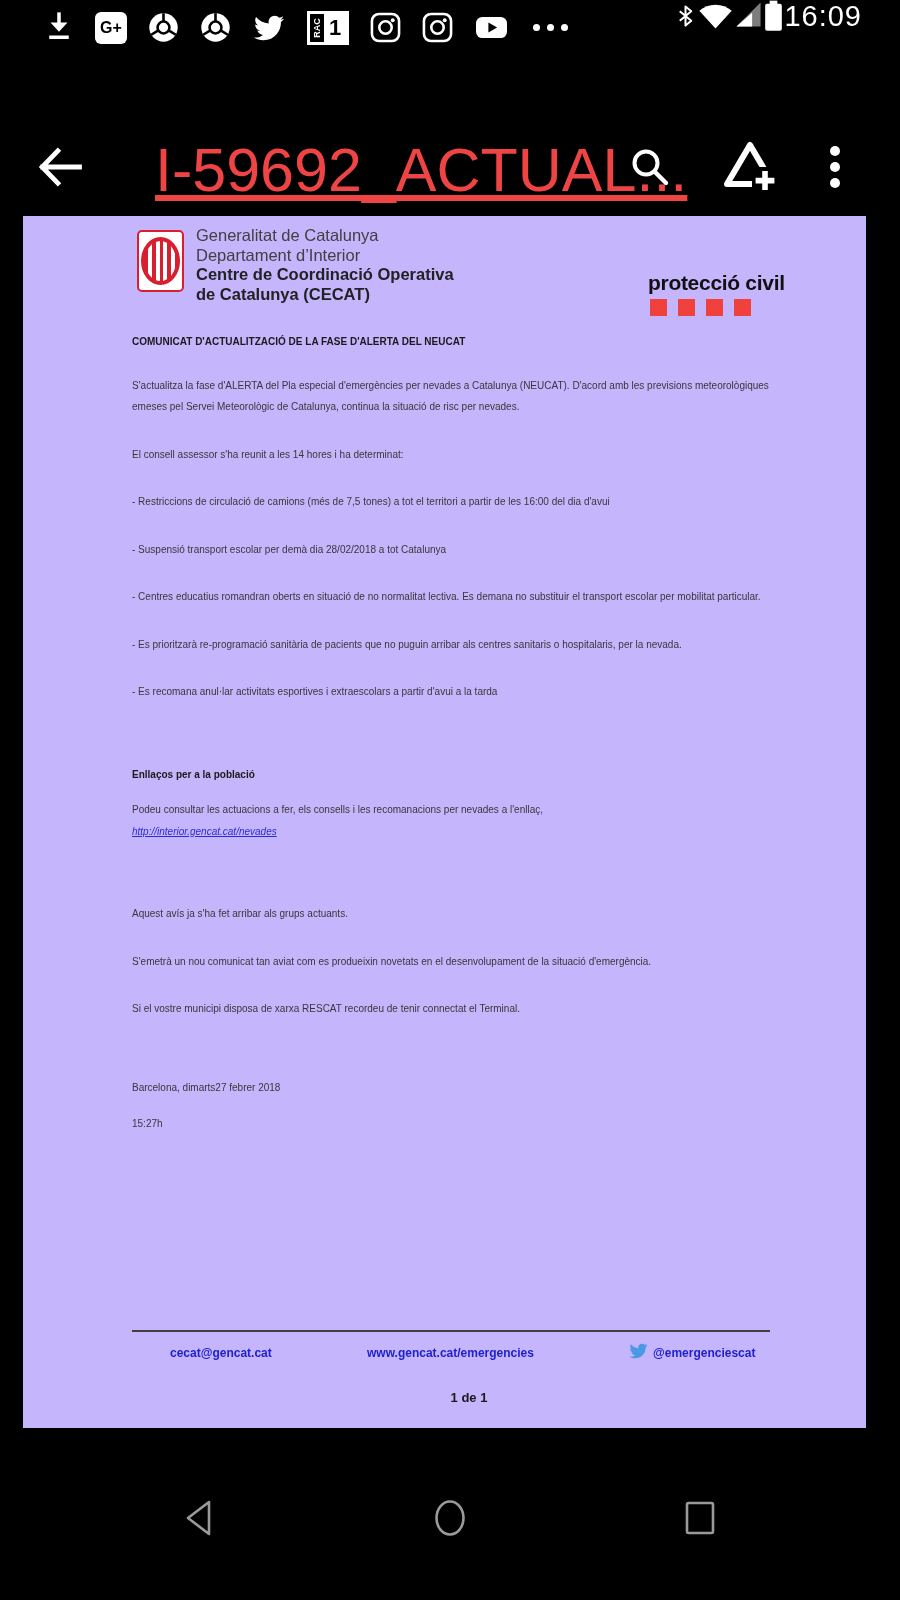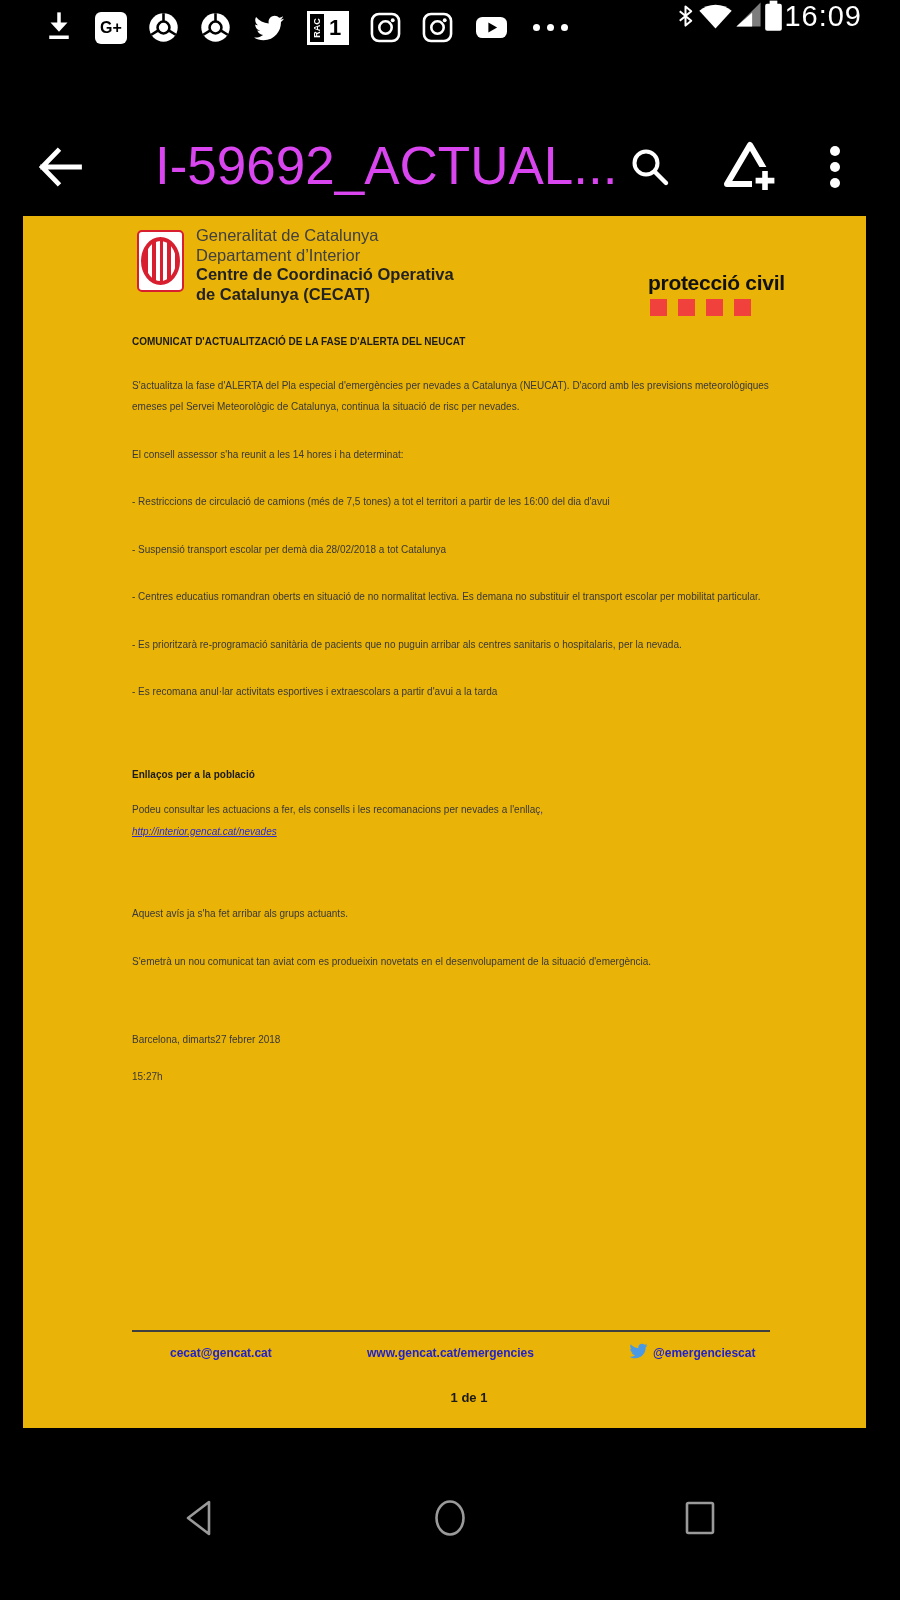--- a/index.html
+++ b/index.html
@@ -18,28 +18,28 @@
              font-size:16px;display:flex;align-items:center;justify-content:center;}
   .rac1-box{width:42px;height:34px;border:3px solid #fff;box-sizing:border-box;display:flex;}
   .rac1-txt{width:14px;display:flex;align-items:center;justify-content:center;}
   .rac1-txt span{color:#fff;font-size:9px;font-weight:bold;transform:rotate(-90deg);letter-spacing:0;}
   .rac1-num{flex:1;background:#fff;color:#000;font-weight:bold;font-size:22px;line-height:28px;
             display:flex;align-items:center;justify-content:center;}
 
   
   .toolbar{position:absolute;top:55px;left:0;right:0;height:115px;background:#000;}
   .tb-back{position:absolute;left:34px;top:86px;}
-  .tb-title{position:absolute;left:155px;top:80px;color:#d946ef;font-size:53px;font-weight:500;
-            white-space:nowrap;letter-spacing:0;}
+  .tb-title{position:absolute;left:155px;top:80px;color:#ef4444;font-size:61px;font-weight:500;
+            white-space:nowrap;letter-spacing:0;text-decoration:underline;}
   .tb-search{position:absolute;left:626px;top:88px;}
   .tb-drive{position:absolute;left:722px;top:86px;}
   .tb-overflow{position:absolute;left:828px;top:86px;}
 
   
-  .page{position:absolute;left:23px;top:216px;width:843px;height:1212px;background:#eab308;color:#383838;}
+  .page{position:absolute;left:23px;top:216px;width:843px;height:1212px;background:#c4b5fd;color:#383838;}
   .shield{position:absolute;left:114px;top:14px;width:47px;height:62px;box-sizing:border-box;
           border:2px solid #d71f2f;border-radius:5px;background:#fff;}
   .shield i{position:absolute;left:2px;right:2px;top:5px;bottom:5px;border:4px solid #d71f2f;border-radius:50%;
             background:repeating-linear-gradient(90deg,#d71f2f 0 3.5px,#fff 3.5px 7.5px);}
   .org-text{position:absolute;left:173px;top:10px;font-size:16.5px;line-height:19.5px;color:#404040;}
   .org-text .b{font-weight:bold;color:#222;}
   .pc-logo{position:absolute;left:625px;top:55px;width:160px;}
   .pc-title{font-size:21px;font-weight:bold;color:#111;letter-spacing:-0.3px;}
   .pc-squares{display:flex;gap:11px;margin-top:4px;margin-left:2px;}
   .pc-squares i{width:17px;height:17px;background:#f0413c;}
@@ -223,20 +223,21 @@
       <p>- Suspensió transport escolar per demà dia 28/02/2018 a tot Catalunya</p>
       <p>- Centres educatius romandran oberts en situació de no normalitat lectiva. Es demana no substituir el transport escolar per mobilitat particular.</p>
       <p>- Es prioritzarà re-programació sanitària de pacients que no puguin arribar als centres sanitaris o hospitalaris, per la nevada.</p>
       <p>- Es recomana anul·lar activitats esportives i extraescolars a partir d'avui a la tarda</p>
 
       <h2 class="links-heading">Enllaços per a la població</h2>
       <p class="links-intro"><span>Podeu consultar les actuacions a fer, els consells i les recomanacions per nevades a l'enllaç</span><span class="link-mark">,</span><a class="link-url" href="#">http://interior.gencat.cat/nevades</a></p>
 
       <p class="c-first">Aquest avís ja s'ha fet arribar als grups actuants.</p>
       <p>S'emetrà un nou comunicat tan aviat com es produeixin novetats en el desenvolupament de la situació d'emergència.</p>
+      <p>Si el vostre municipi disposa de xarxa RESCAT recordeu de tenir connectat el Terminal.</p>
 
       <p class="date-line">Barcelona, dimarts27 febrer 2018</p>
       <p class="time-line">15:27h</p>
     </div>
 
     <div class="footer-rule"></div>
     <a class="flink footer-email" href="#">cecat@gencat.cat</a>
     <a class="flink footer-web" href="#">www.gencat.cat/emergencies</a>
     <span class="footer-tw">
       <svg width="21" height="18" viewBox="0 0 24 24">

